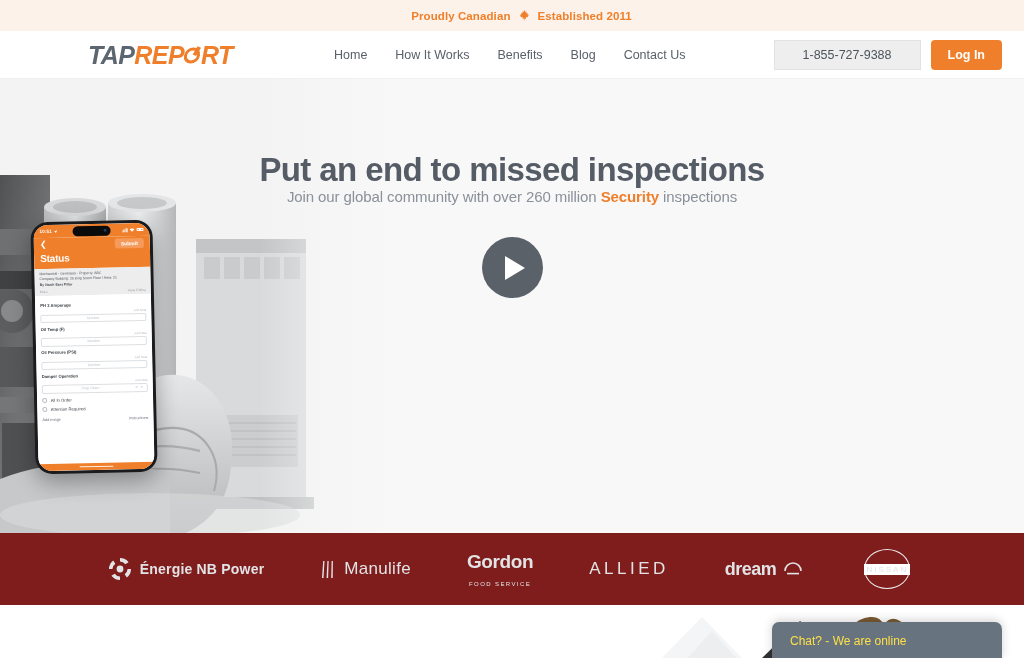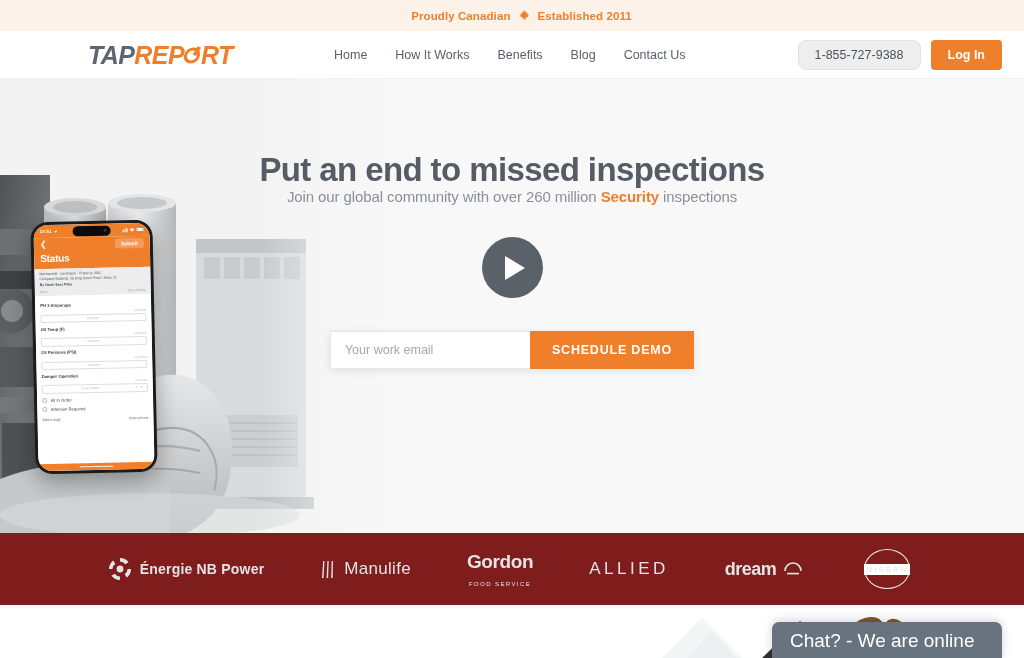--- a/index.html
+++ b/index.html
@@ -58,21 +58,21 @@
   .nav a {
     font-size:12.5px; color:#5a6069; text-decoration:none; white-space:nowrap;
   }
 
   .hdr-right {
     position:absolute; right:22px; top:50%; transform:translateY(-50%);
     display:flex; align-items:center; gap:10px;
   }
   .phone-pill {
     background:#eeeeee; color:#4d545c;
-    font-size:12.5px; padding:7px 16px; border-radius:8px;
+    font-size:12.5px; padding:7px 28px; border-radius:0;
     border:1px solid #e2e2e2; white-space:nowrap;
   }
   .login-btn {
     background:#ef7f2a; color:#fff; border:none;
     font-size:12.5px; font-weight:bold;
     padding:8px 17px; border-radius:4px; cursor:pointer;
     font-family:inherit;
   }
 
   
@@ -232,21 +232,21 @@
     position:relative; overflow:hidden;
   }
   .chat {
     position:absolute; right:22px; bottom:0;
     width:230px; height:38px; background:#67737f;
     border-radius:7px 7px 0 0;
     display:flex; align-items:center; padding:0 18px;
     box-shadow:0 -2px 10px rgba(0,0,0,.17);
     cursor:pointer;
   }
-  .chat span { color:#ffffff; font-size:19px; }
+  .chat span { color:#fde047; font-size:12px; }
 </style>
 </head>
 <body>
 
 <div class="announce">
   <span>Proudly Canadian</span>
   <svg class="maple" viewBox="0 0 24 24">
     <path fill="#ef7f2a" d="M12 2l1.6 3.4 2.2-.8-.8 3.3 3.2-.7-1.2 2.6 3.6 1.1-2.8 2.2 1 1.8-4.4.5.4 3.3-2.4-1.5-.6 4.3h-.4l-.6-4.3-2.4 1.5.4-3.3-4.4-.5 1-1.8L3 10.9l3.6-1.1-1.2-2.6 3.2.7-.8-3.3 2.2.8z"></path>
   </svg>
   <span>Established 2011</span>
@@ -442,24 +442,20 @@
   <div class="hero-content">
     <h1 class="h1">Put an end to missed inspections</h1>
     <div class="sub">
       <span>Join our global community with over 260 million </span><b>Security</b><span> inspections</span>
     </div>
 
     <div class="play-btn">
       <div class="play-tri"></div>
     </div>
 
-    <div class="demo-form">
-      <input class="demo-input" type="text" placeholder="Your work email" style="">
-      <button class="demo-btn">SCHEDULE DEMO</button>
-    </div>
   </div>
 </div>
 
 <div class="logo-strip">
 
   <div class="brand">
     <svg width="24" height="24" viewBox="0 0 24 24">
       <path fill="#e2e3e5" d="M12 1a11 11 0 018.6 4.2l-3.3 2.1A7.2 7.2 0 0012 4.4z"></path>
       <path fill="#e2e3e5" d="M23 12a11 11 0 01-4.2 8.6l-2.1-3.3A7.2 7.2 0 0019.6 12z"></path>
       <path fill="#e2e3e5" d="M1 12a11 11 0 014.2-8.6l2.1 3.3A7.2 7.2 0 004.4 12z"></path>

